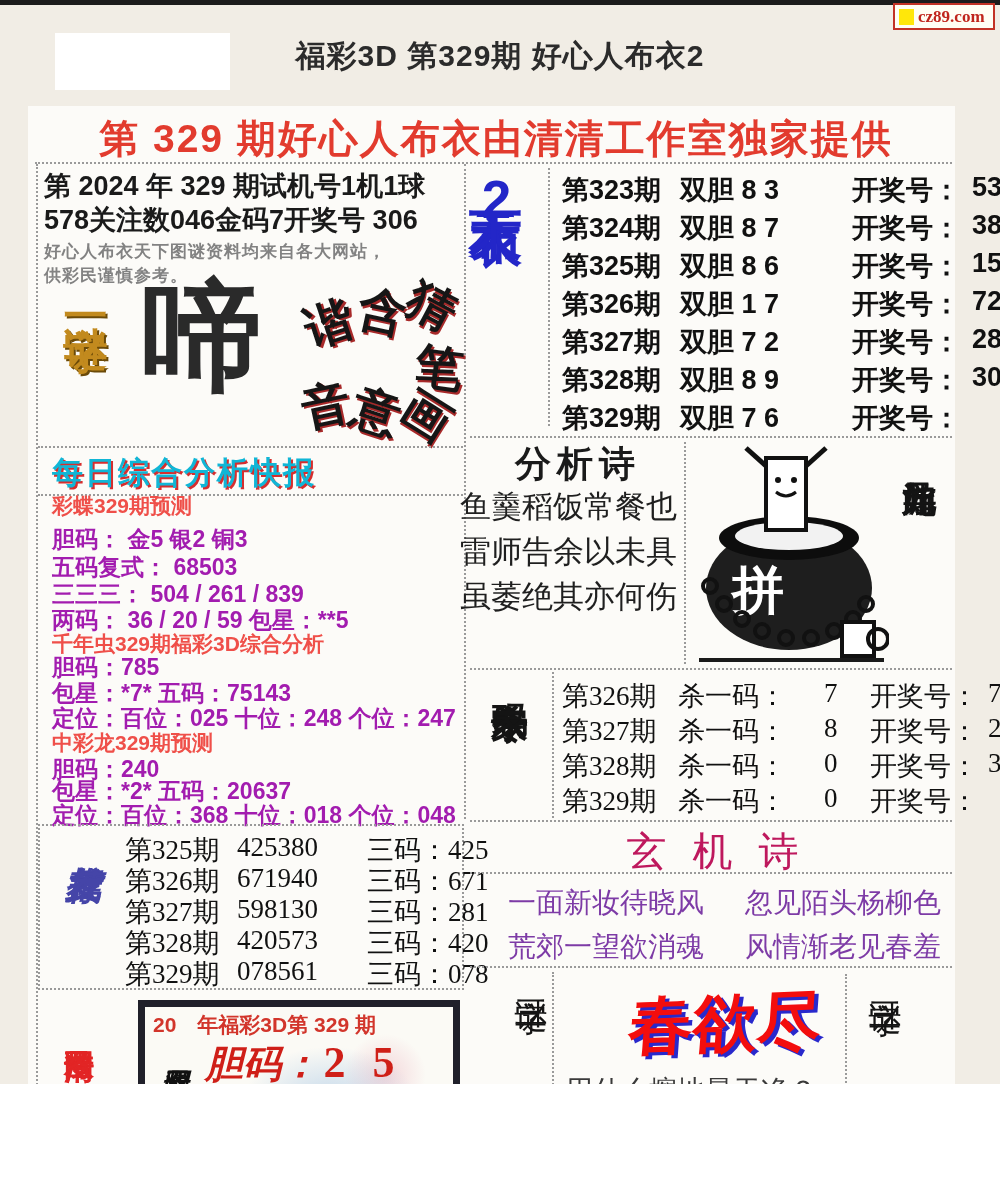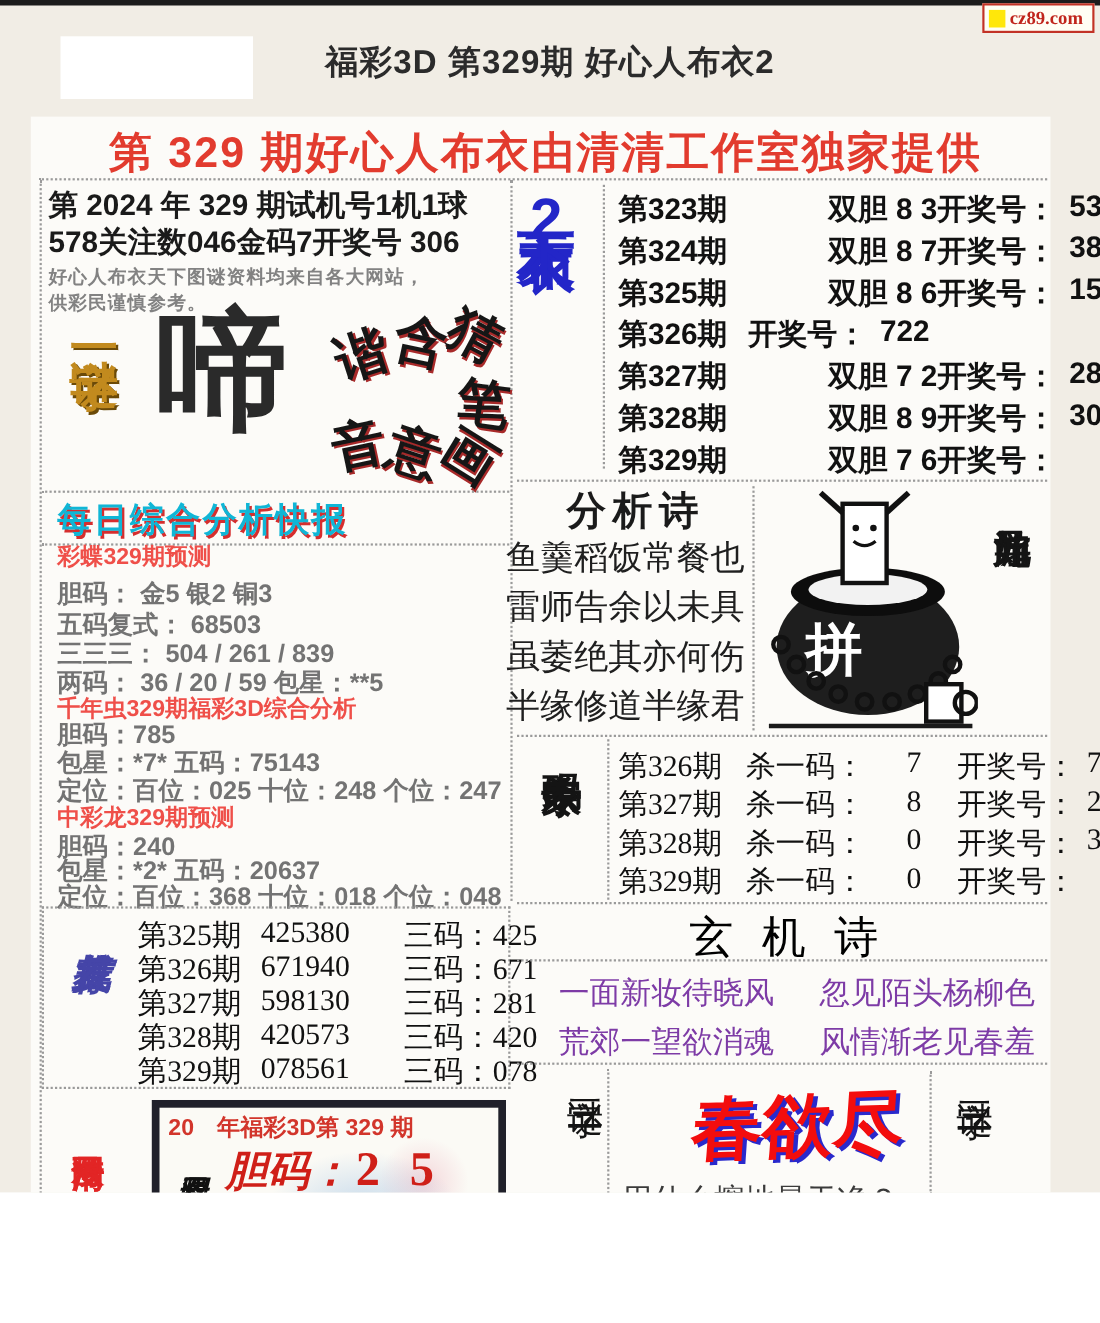--- a/index.html
+++ b/index.html
@@ -19,43 +19,43 @@
   .dot-v{border-left:2px dotted #9a9a9a;width:0;}
   .info1{left:44px;top:168px;font-size:27px;font-weight:bold;color:#1a1a1a;white-space:nowrap;}
   .info2{left:44px;top:202px;font-size:27px;font-weight:bold;color:#1a1a1a;white-space:nowrap;}
   .note{font-size:17px;font-weight:bold;color:#828282;letter-spacing:1px;white-space:nowrap;}
   .vtext{writing-mode:vertical-rl;text-orientation:upright;}
   .yizimi{left:56px;top:292px;height:165px;font-size:44px;font-weight:bold;color:#c28a1e;text-shadow:2px 2px 0 #6b4a08;font-family:"Liberation Serif",serif;}
   .bigchar{left:142px;top:278px;font-size:120px;font-weight:bold;color:#2a2a2a;font-family:"Liberation Serif",serif;line-height:1;}
   .hint{font-size:48px;font-weight:bold;color:#161616;font-family:"Liberation Serif",serif;text-shadow:2px 2px 0 #a82a2a;line-height:1;}
   .daily{left:52px;top:452px;font-size:31px;font-weight:bold;color:#10b6d6;text-shadow:2px 2px 0 #d62e2e;letter-spacing:2px;white-space:nowrap;}
   .predhead{font-size:21px;font-weight:bold;color:#ef4f49;white-space:nowrap;}
-  .predline{font-size:23px;font-weight:bold;color:#737373;white-space:nowrap;}
+  .predline{font-size:23px;font-weight:bold;color:#a21caf;white-space:nowrap;}
   .fushibox{left:38px;top:824px;width:426px;height:166px;border:2px dotted #999;box-sizing:border-box;}
   .fushilabel{left:58px;top:838px;height:150px;font-size:36px;font-weight:bold;font-style:italic;color:#4545a8;font-family:"Liberation Serif",serif;}
   .frow{position:absolute;left:125px;display:flex;font-family:"Liberation Serif",serif;font-size:27px;color:#111;white-space:nowrap;}
   .frow .p{width:112px;} .frow .c{width:130px;}
   .qingqing{left:58px;top:1028px;height:165px;font-size:30px;font-weight:bold;color:#e22525;}
   .danbox{left:138px;top:1000px;width:322px;height:183px;border:7px solid #20202a;box-sizing:border-box;
     background:radial-gradient(closest-side at 60% 55%,rgba(120,170,220,.40),transparent 70%),
                radial-gradient(closest-side at 78% 40%,rgba(230,150,170,.35),transparent 60%),
                radial-gradient(closest-side at 35% 75%,rgba(140,200,160,.30),transparent 65%),#fbfaf5;}
   .danbox .yt{position:absolute;left:8px;top:4px;font-size:21px;font-weight:bold;color:#d2352b;white-space:nowrap;}
   .danbox .bl{position:absolute;left:12px;top:42px;height:120px;font-size:27px;font-weight:bold;font-style:italic;color:#111;font-family:"Liberation Serif",serif;}
   .calli{font-weight:bold;font-style:italic;color:#cf1f18;font-family:"Liberation Serif",serif;}
   .brand{left:470px;top:170px;height:285px;font-size:53px;font-weight:bold;color:#2326c8;line-height:1;}
   .hrow{position:absolute;left:562px;display:flex;font-size:27px;font-weight:bold;color:#111;white-space:nowrap;}
-  .hrow .p{width:118px;} .hrow .d{width:172px;text-align:right;}
+  .hrow .p{width:118px;} .hrow .d{width:172px;}
   .poemtitle{left:478px;top:440px;width:200px;text-align:center;font-size:36px;font-weight:bold;color:#1a1a1a;letter-spacing:6px;}
   .poemline{position:absolute;left:460px;font-size:31px;color:#1f1f1f;font-family:"Liberation Serif",serif;white-space:nowrap;}
   .guide{left:896px;top:455px;height:195px;font-size:34px;font-weight:bold;color:#141414;font-family:"Liberation Serif",serif;}
   .killlabel{left:484px;top:674px;height:150px;font-size:37px;font-weight:bold;color:#141414;font-family:"Liberation Serif",serif;}
   .krow{position:absolute;left:562px;display:flex;font-family:"Liberation Serif",serif;font-size:27px;color:#111;white-space:nowrap;}
   .krow .p{width:116px;} .krow .l{width:146px;} .krow .v{width:46px;}
-  .xjtitle{left:470px;top:824px;width:485px;text-align:center;font-size:40px;color:#000000;font-family:"Liberation Serif",serif;letter-spacing:26px;text-indent:26px;}
+  .xjtitle{left:470px;top:824px;width:485px;text-align:center;font-size:40px;color:#be185d;font-family:"Liberation Serif",serif;letter-spacing:26px;text-indent:26px;}
   .mline{position:absolute;font-size:28px;color:#7d3ba6;font-family:"Liberation Serif",serif;white-space:nowrap;}
   .sanzimi{font-size:33px;color:#141414;font-family:"Liberation Serif",serif;}
   .story{left:506px;top:1086px;height:100px;font-size:28px;font-weight:bold;color:#7a1fa2;font-family:"Liberation Serif",serif;}
   .answer{left:580px;top:980px;width:290px;text-align:center;font-size:64px;font-weight:bold;color:#f30d0d;text-shadow:4px 3px 0 #2929cc;transform:skewX(-6deg) rotate(-2deg);white-space:nowrap;}
   .question{left:565px;top:1072px;font-size:28px;color:#3a3a3a;font-family:"Liberation Serif",serif;white-space:nowrap;}
 </style>
 </head>
 <body>
 
 <div id="page">
@@ -166,20 +166,21 @@
     <span style="margin-left:12px;">384</span>
   </div>
   <div class="hrow" style="top:248px;">
     <span class="p">第325期</span>
     <span class="d">双胆 8 6</span>
     <span>开奖号：</span>
     <span style="margin-left:12px;">158</span>
   </div>
   <div class="hrow" style="top:286px;">
     <span class="p">第326期</span>
+    <span class="d">双胆 1 7</span>
     <span>开奖号：</span>
     <span style="margin-left:12px;">722</span>
   </div>
   <div class="hrow" style="top:324px;">
     <span class="p">第327期</span>
     <span class="d">双胆 7 2</span>
     <span>开奖号：</span>
     <span style="margin-left:12px;">280</span>
   </div>
   <div class="hrow" style="top:362px;">
@@ -194,21 +195,20 @@
     <span>开奖号：</span>
     <span style="margin-left:12px;"></span>
   </div>
 
   <div class="abs dot-h" style="left:470px;top:436px;width:482px;"></div>
 
   <div class="abs poemtitle">分析诗</div>
   <div class="poemline" style="top:486px;">鱼羹稻饭常餐也</div>
   <div class="poemline" style="top:531px;">雷师告余以未具</div>
   <div class="poemline" style="top:576px;">虽萎绝其亦何伤</div>
-  <div class="poemline" style="top:621px;">半缘修道半缘君</div>
   <div class="abs dot-v" style="left:684px;top:442px;height:222px;"></div>
 
   <svg class="abs" style="left:694px;top:438px;" width="195" height="228" viewBox="0 0 195 228">
     <line x1="5" y1="222" x2="190" y2="222" stroke="#1a1a1a" stroke-width="4"></line>
     <ellipse cx="95" cy="150" rx="83" ry="62" fill="#1e1e1e"></ellipse>
     <ellipse cx="95" cy="100" rx="70" ry="22" fill="#0d0d0d"></ellipse>
     <ellipse cx="95" cy="98" rx="54" ry="14" fill="#f2f2f2"></ellipse>
     <rect x="72" y="20" width="40" height="72" fill="#ffffff" stroke="#111" stroke-width="4"></rect>
     <circle cx="84" cy="42" r="3" fill="#111"></circle>
     <circle cx="100" cy="42" r="3" fill="#111"></circle>

